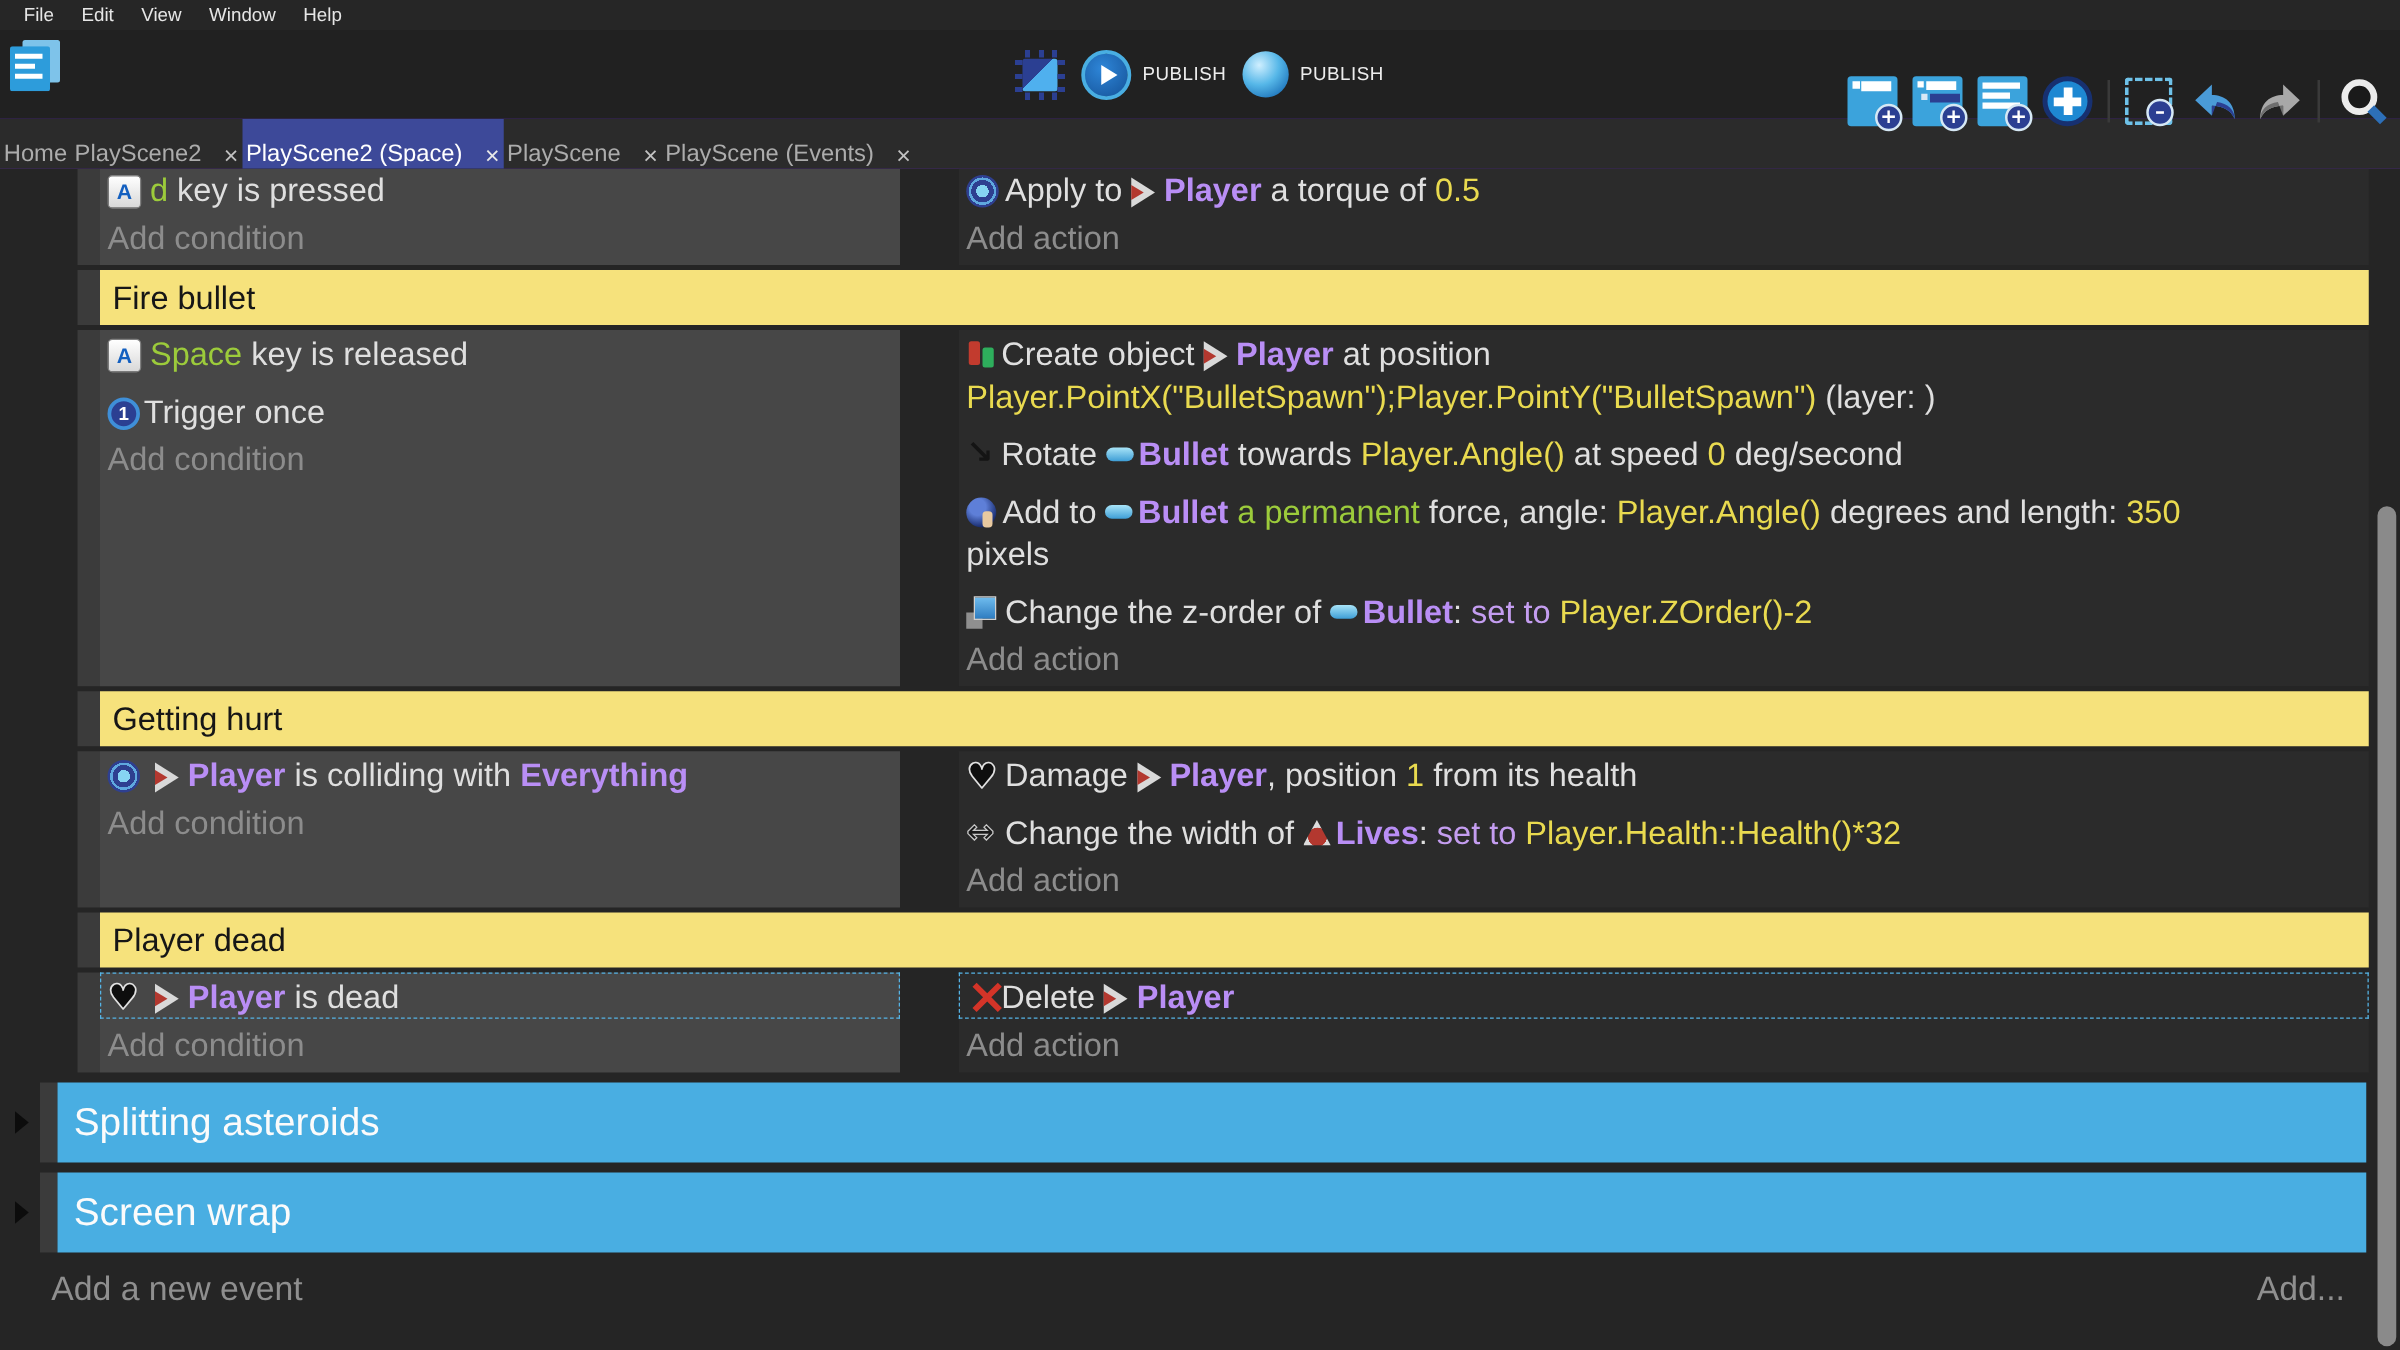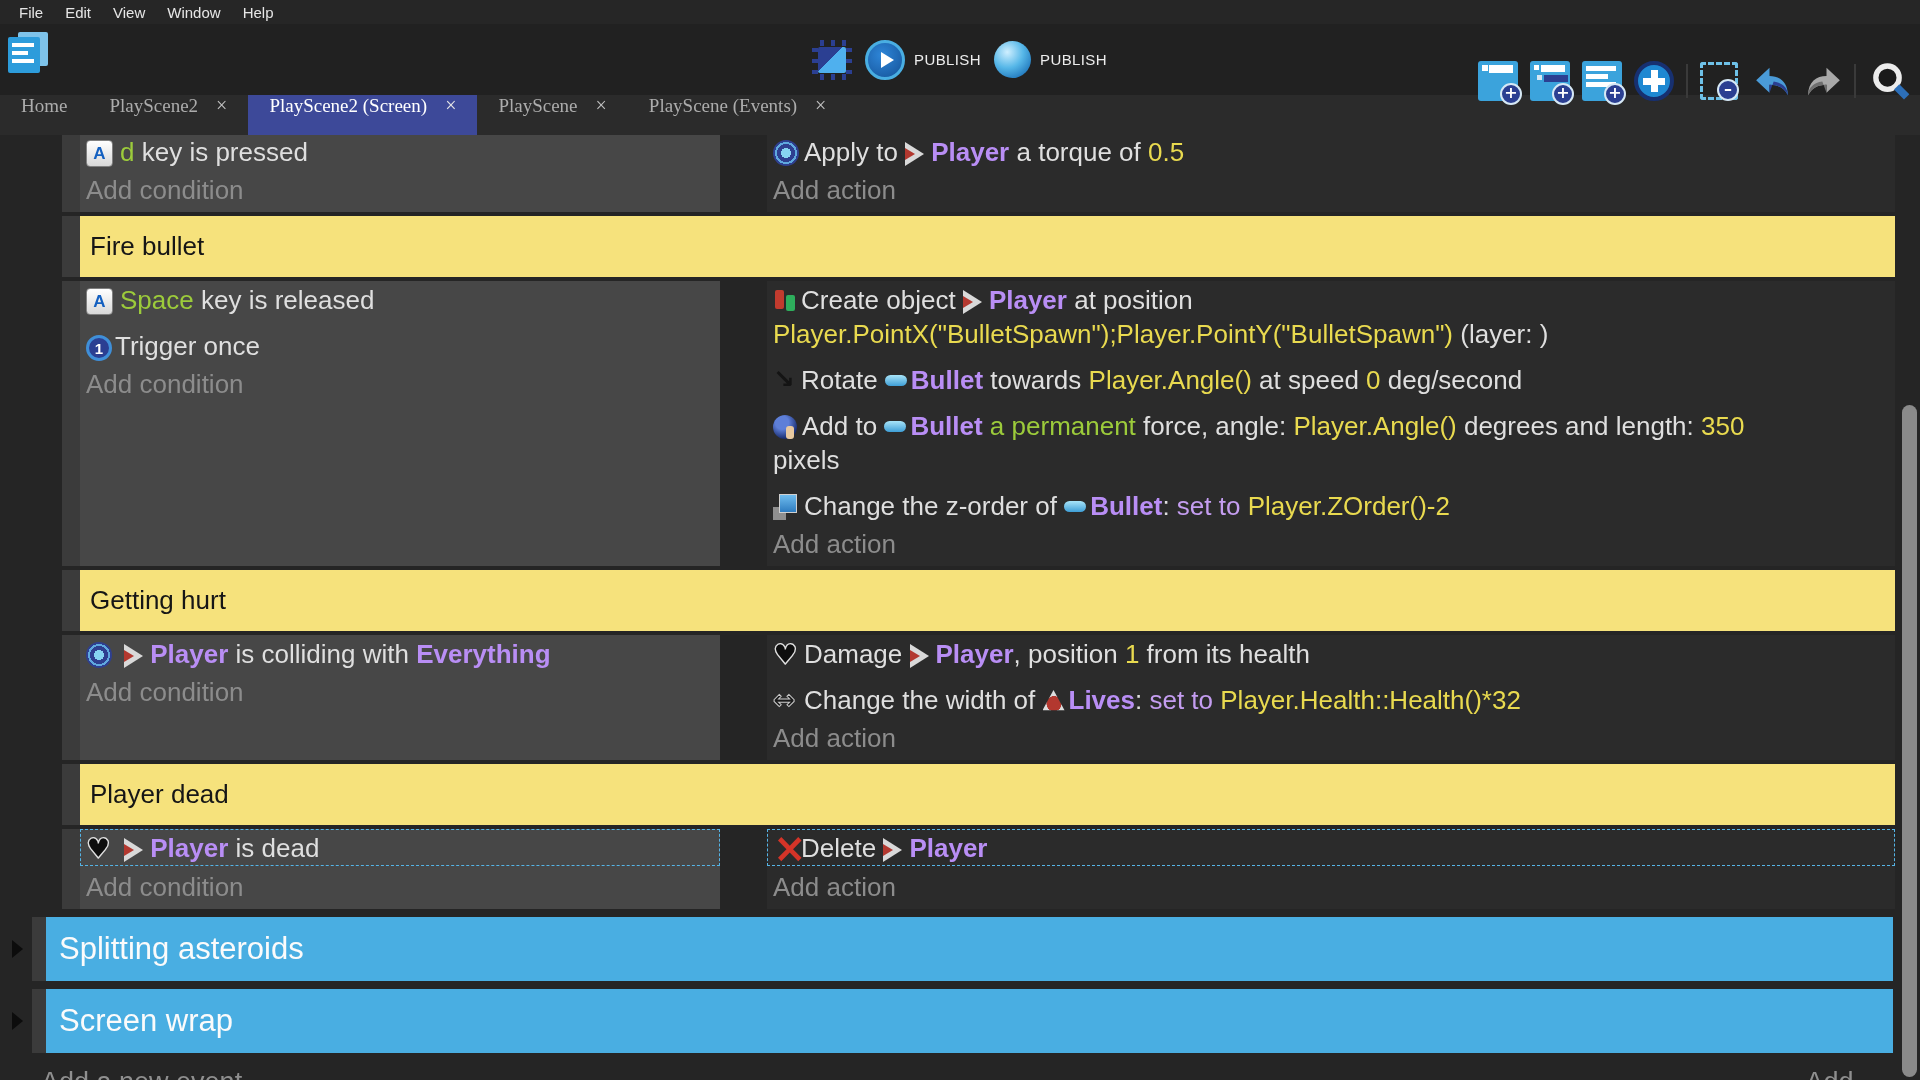--- a/index.html
+++ b/index.html
@@ -54,21 +54,21 @@
   .badge.plus::before { content:"+"; margin-top:-2px; }
   .badge.minus::before { content:"–"; margin-top:-3px; }
   .tb-add-circle { border-radius:50%; background:#1E88D2; border:4px solid #173070; }
   .tb-add-circle::before { content:""; position:absolute; left:5px; top:13px; width:22px; height:7px; background:#fff; }
   .tb-add-circle::after { content:""; position:absolute; left:13px; top:5px; width:7px; height:22px; background:#fff; }
   .tb-select { width:38px; height:38px; border:3px dashed #6EC1E8; border-radius:3px; background:transparent; }
   .svg-ic { width:44px; height:40px; display:inline-block; }
 
   
   .tabbar { height:40px; background:#2B2B2B; display:flex; align-items:stretch; }
-  .tab { display:flex; align-items:flex-start; padding:0 21px; color:#ACACAC; font-size:19px; cursor:pointer;font-family:Liberation Serif, serif; }
+  .tab { display:flex; align-items:flex-end; padding:0 3px; color:#ACACAC; font-size:19px; cursor:pointer; }
   .tab.active { background:#3D4999; color:#FFFFFF; }
   .tab-close { margin-left:18px; font-size:20px; color:#C2C2C2; line-height:1; }
   .tab.active .tab-close { color:#E8E8E8; }
 
   
   .sheet { position:relative; height:945px; background:#252525; overflow:hidden; }
   .event-row { display:flex; margin:0 0 4px 62px; width:1833px; }
   .handle { width:18px; background:#3B3B3B; flex:0 0 18px; }
   .cell { padding:0 0 5px 0; }
   .cell.condition { width:640px; flex:0 0 640px; background:#474747; margin-right:3px; }
@@ -80,21 +80,21 @@
   .placeholder { font-size:26px; line-height:34px; color:#8C8C8C; padding:0 6px; margin-top:4px; cursor:pointer; }
   .sel .items { border:1px dashed #55B4E6; padding:1px 7px 0 5px; }
   .seg-w { color:#DFDFDF; }
   .seg-p { color:#B98EF5; font-weight:700; }
   .seg-y { color:#E9DA4F; }
   .seg-g { color:#9CCB3B; }
   .seg-lp { color:#C49DF0; }
 
   
   .group-row { display:flex; align-items:stretch; }
-  .group-row.yellow { margin:3px 0 4px 62px; width:1833px; height:61px;border-radius:23px; }
+  .group-row.yellow { margin:3px 0 4px 62px; width:1833px; height:44px;border-radius:23px; }
   .group-row.blue { margin:8px 0 5px 12px; width:1881px; height:64px; }
   .group-row .handle { flex:0 0 18px; }
   .group-row.blue .handle { flex:0 0 14px; }
   .group-bar { flex:1; display:flex; align-items:center; cursor:pointer; }
   .group-row.yellow .group-bar { background:#F6E27C; color:#161616; font-size:26px; padding-left:10px; }
   .group-row.blue .group-bar { background:#49AEE2; color:#FBFBFB; font-size:31px; padding-left:13px; }
   .collapse-arrow { width:0; height:0; border-top:9px solid transparent; border-bottom:9px solid transparent;
      border-left:11px solid #0C0C0C; align-self:center; margin-right:9px; cursor:pointer; }
 
   .bottom-row { display:flex; justify-content:space-between; margin:14px 44px 0 41px; }
@@ -210,21 +210,21 @@
 
   <div class="tabbar">
       <div class="tab">
         <span class="tab-label">Home</span>
       </div>
       <div class="tab">
         <span class="tab-label">PlayScene2</span>
         <span class="tab-close">×</span>
       </div>
       <div class="tab active">
-        <span class="tab-label">PlayScene2 (Screen)</span>
+        <span class="tab-label">PlayScene2 (Space)</span>
         <span class="tab-close">×</span>
       </div>
       <div class="tab">
         <span class="tab-label">PlayScene</span>
         <span class="tab-close">×</span>
       </div>
       <div class="tab">
         <span class="tab-label">PlayScene (Events)</span>
         <span class="tab-close">×</span>
       </div>

